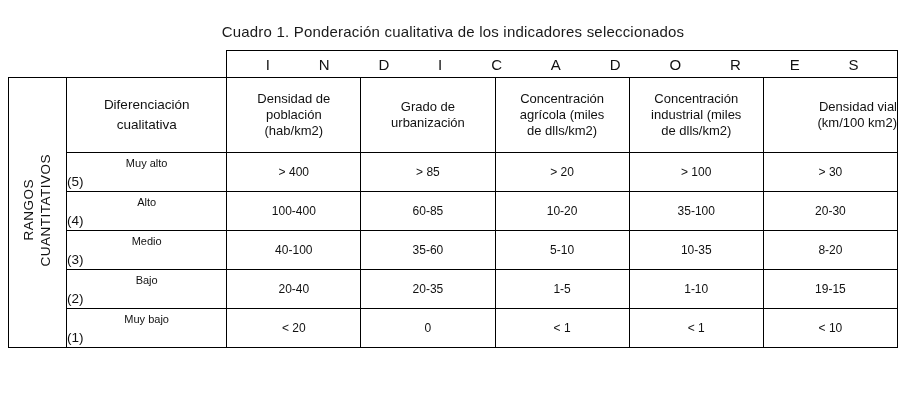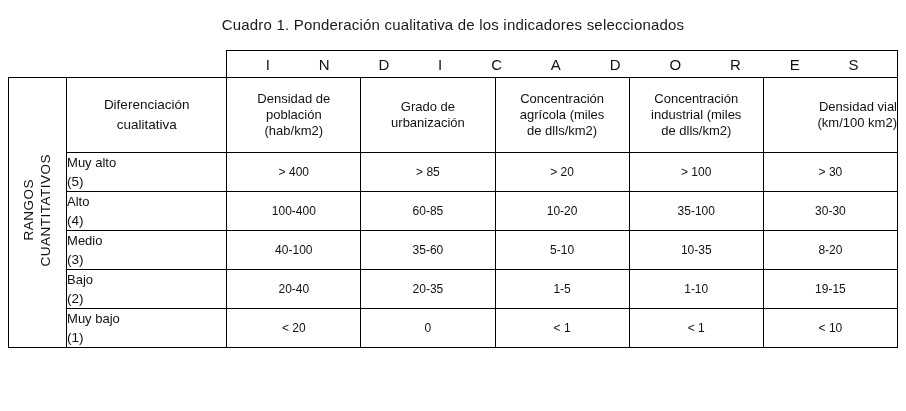--- a/index.html
+++ b/index.html
@@ -15,21 +15,21 @@
     overflow: hidden;
     position: relative;
   }
   .page {
     position: relative;
     width: 906px;
     height: 411px;
   }
   .caption {
     position: absolute;
-    top: 16px;
+    top: 23px;
     left: 0;
     width: 906px;
     text-align: center;
     font-size: 15px;
     letter-spacing: 0.2px;
     color: #1a1a1a;
   }
 
   
   .table-wrap {
@@ -102,23 +102,23 @@
     display: inline-block;
     line-height: 1.25;
     font-size: 13.5px;
     letter-spacing: 0.5px;
     white-space: pre;
   }
 
   
   .lbl {
     padding: 1px 0 1px 22px;
-    text-align: left;
+    text-align: center;
     height: 19px;
-    font-size: 13px;
+    font-size: 11px;
   }
   .lbl-num {
     padding: 1px 0 2px 34px;
     text-align: left;
     height: 19px;
     font-size: 13.5px;
   }
   .val {
     text-align: center;
     padding: 0 10px 2px 0;
@@ -200,21 +200,21 @@
       <tr>
         <td class="lbl-num" style="border-top:none;">(5)</td>
       </tr>
 
       <tr>
         <td class="lbl" style="border-bottom:none;margin-left:37px;">Alto</td>
         <td rowspan="2" class="val">100-400</td>
         <td rowspan="2" class="val">60-85</td>
         <td rowspan="2" class="val">10-20</td>
         <td rowspan="2" class="val">35-100</td>
-        <td rowspan="2" class="val">30-30</td>
+        <td rowspan="2" class="val">20-30</td>
       </tr>
       <tr>
         <td class="lbl-num" style="border-top:none;">(4)</td>
       </tr>
 
       <tr>
         <td class="lbl" style="border-bottom:none;">Medio</td>
         <td rowspan="2" class="val">40-100</td>
         <td rowspan="2" class="val">35-60</td>
         <td rowspan="2" class="val">5-10</td>

